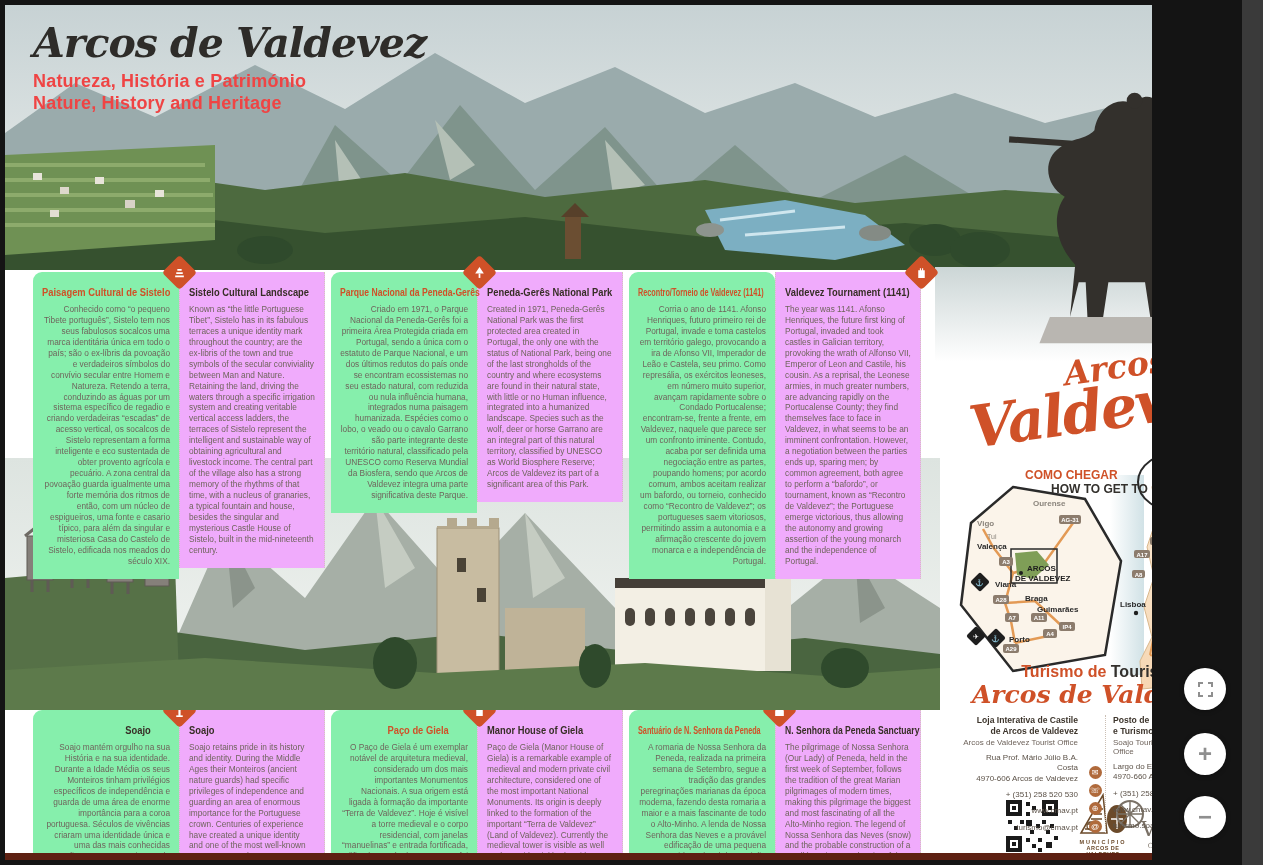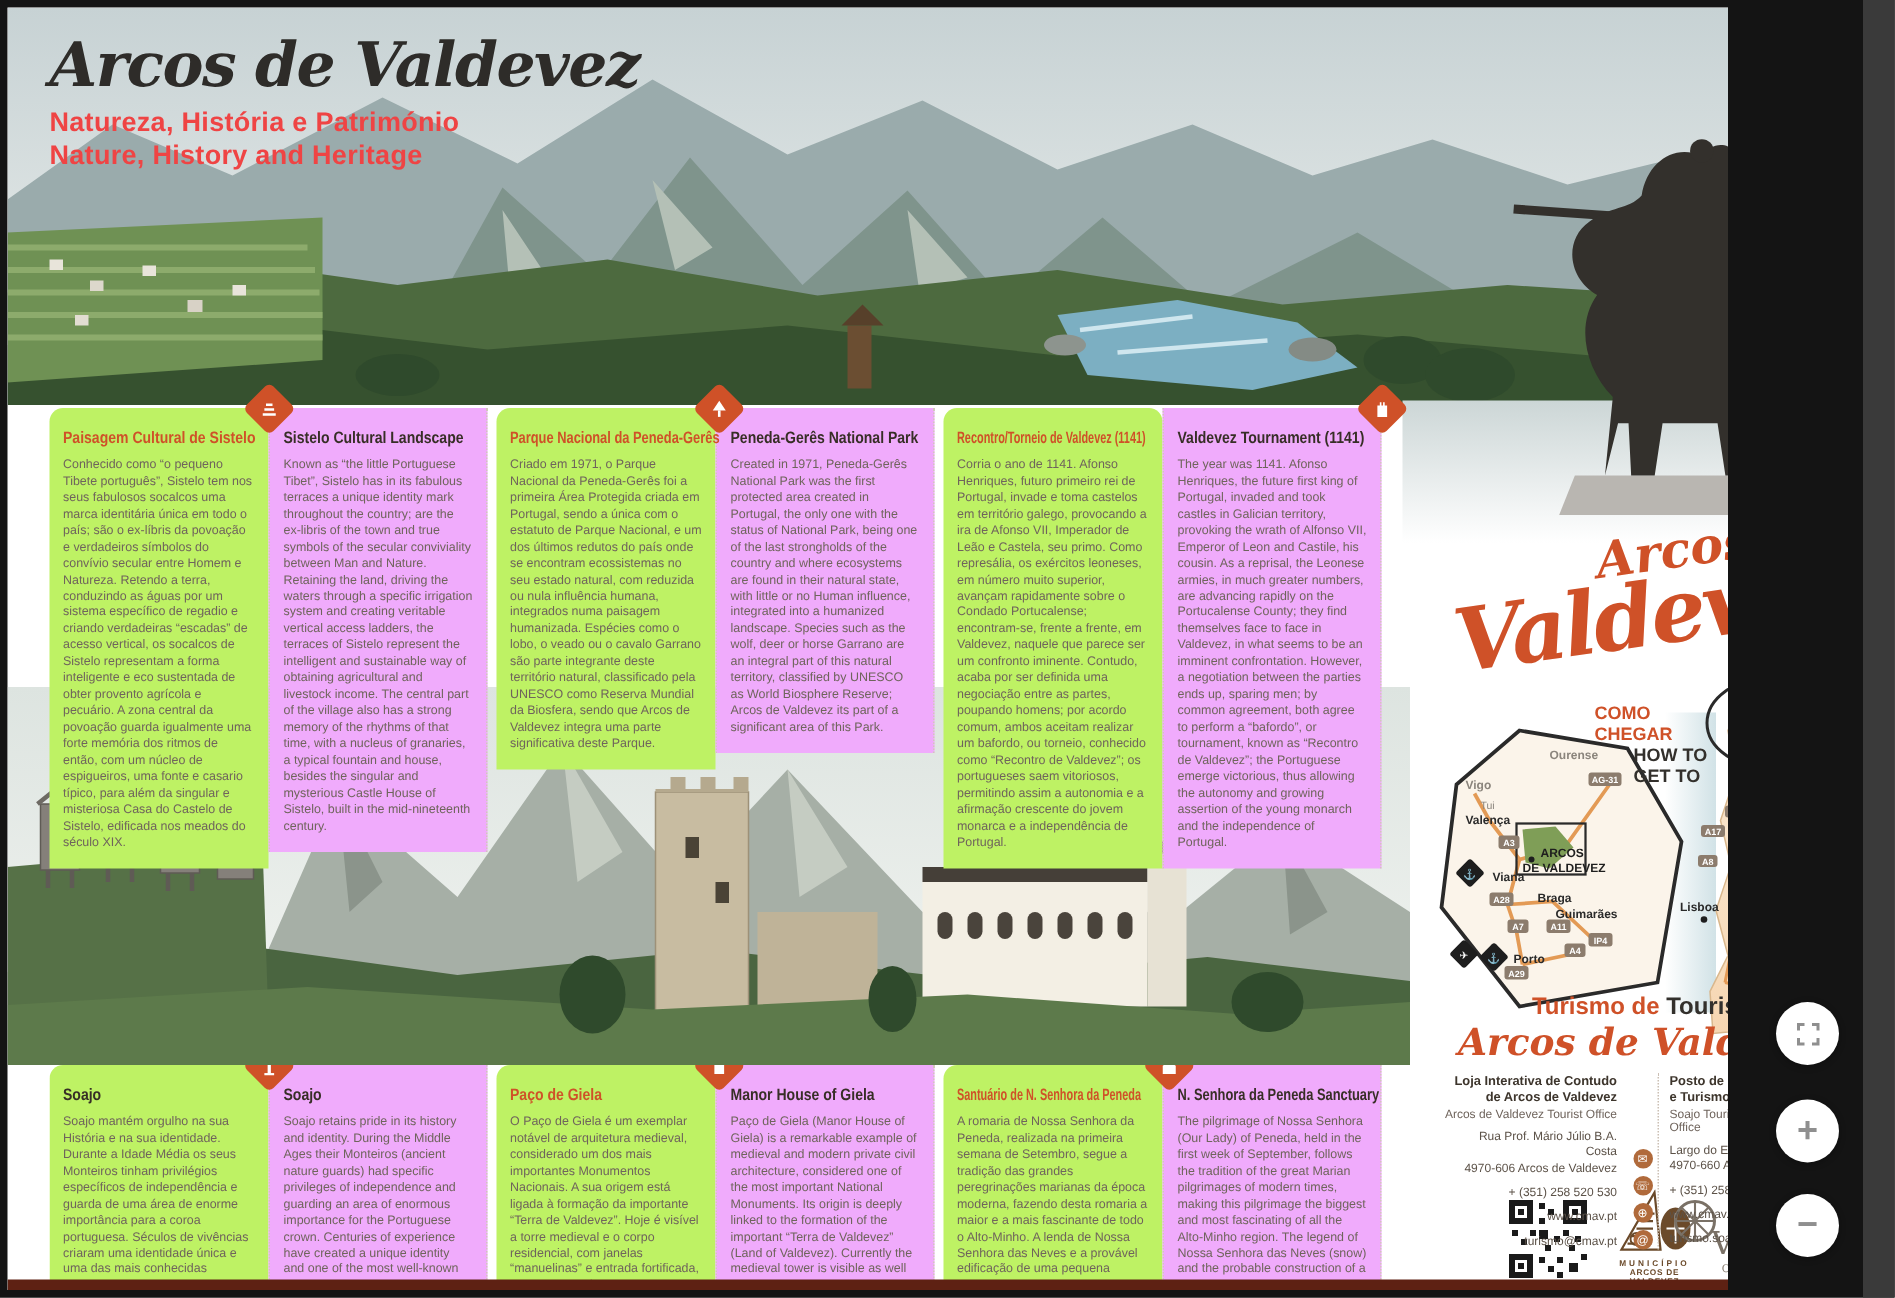--- a/index.html
+++ b/index.html
@@ -15,41 +15,41 @@
   .hero-sub.pt{color:#ef4444;margin-top:4px;}
   .hero-sub.en{color:#ef4444;}
   .sky-fade{position:absolute;left:930px;top:262px;width:307px;height:95px;
             background:linear-gradient(#ccd6d6,#ffffff);z-index:1;}
   .statue{position:absolute;left:982px;top:52px;width:248px;height:288px;z-index:2;}
   
   .row{position:absolute;left:28px;width:900px;display:flex;align-items:flex-start;z-index:3;}
   .row1{top:267px;}
   .row2{top:705px;height:144px;overflow:hidden;}
   .article{width:146px;box-sizing:border-box;padding:14px 9px 12px 9px;}
-  .article.beige{background:#bef264;border-radius:9px 9px 0 0;}
+  .article.beige{background:#86efac;border-radius:9px 9px 0 0;text-align:right;}
   .article.white{border-left:1px dotted #d3c7bd;border-right:1px dotted #d3c7bd;background:#f0abfc;}
   .article.gap{margin-left:6px;}
   .article h3{margin:0 0 6px 0;font-size:11px;font-weight:bold;white-space:nowrap;
               transform:scaleX(.85);transform-origin:left bottom;}
   .article h3.h-sm{transform:scaleX(.78);}
   .article h3.h-xs{transform:scaleX(.66);}
   .article h3.orange{color:#cf5128;}
   .article h3.dark{color:#372e26;}
   .article p{margin:0;font-size:8.3px;line-height:1.32;color:#6f645c;}
   .diamond{position:absolute;top:-12px;width:25px;height:25px;background:#cf5128;border-radius:4px;
            transform:rotate(45deg);z-index:5;display:flex;align-items:center;justify-content:center;}
   .diamond svg{transform:rotate(-45deg);}
   
   .valley{position:absolute;left:0;top:453px;width:935px;height:252px;z-index:2;}
   
   .logo-script{position:absolute;left:948px;top:352px;width:292px;transform:rotate(-8deg);
                color:#cf5128;font-family:"DejaVu Serif",serif;font-style:italic;font-weight:bold;z-index:4;}
   .logo-script .l1{display:block;text-align:right;font-size:33px;padding-right:18px;line-height:.8;}
   .logo-script .l2{display:block;text-align:center;font-size:58px;line-height:.95;letter-spacing:-2px;}
-  .directions{position:absolute;left:1020px;top:463px;z-index:4;text-align:left;margin-left:38px;}
+  .directions{position:absolute;left:1020px;top:463px;z-index:4;text-align:left;}
   .directions .pt{color:#cf5128;font-weight:bold;font-size:12px;}
   .directions .en{color:#33302c;font-weight:bold;font-size:12px;margin-left:26px;}
   .regionmap{position:absolute;left:948px;top:478px;width:172px;height:192px;z-index:3;}
   .ptmap{position:absolute;left:1105px;top:450px;width:142px;height:242px;z-index:2;}
   
   .tourism{position:absolute;left:958px;top:658px;width:268px;z-index:4;text-align:center;}
   .tourism .kick{font-size:16px;font-weight:bold;}
   .tourism .kick .pt{color:#cf5128;} .tourism .kick .en{color:#33302c;}
   .tourism .script{font-family:"DejaVu Serif",serif;font-style:italic;font-weight:bold;
                    font-size:25px;color:#cf5128;line-height:1.05;margin-top:1px;}
@@ -394,21 +394,21 @@
   </svg>
 
   <div class="tourism">
     <div class="kick">
       <span class="pt">Turismo de</span>
       <span class="en">Tourism</span>
     </div>
     <div class="script">Arcos de Valdevez</div>
     <div class="offices">
       <div class="colL">
-        <div class="oname">Loja Interativa de Contudo</div>
+        <div class="oname">Loja Interativa de Castile</div>
         <div class="oname">de Arcos de Valdevez</div>
         <div class="oen">Arcos de Valdevez Tourist Office</div>
         <div class="oline">
           <div>Rua Prof. Mário Júlio B.A. Costa</div>
           <div>4970-606 Arcos de Valdevez</div>
         </div>
         <div class="oline">+ (351) 258 520 530</div>
         <div class="oline">www.cmav.pt</div>
         <div class="oline">turismo@cmav.pt</div>
       </div>

